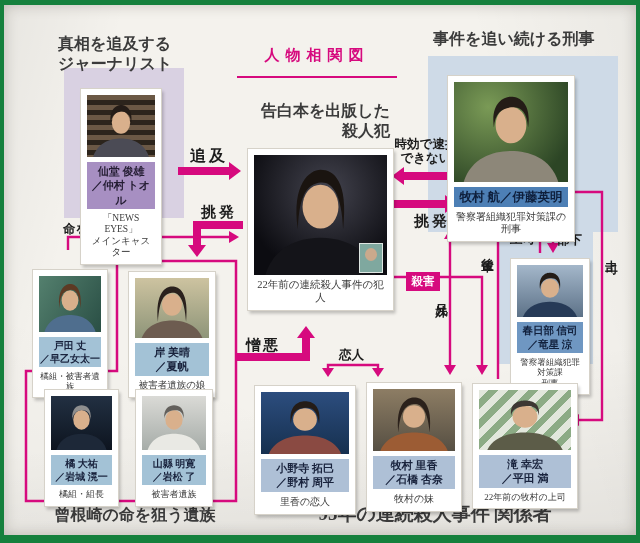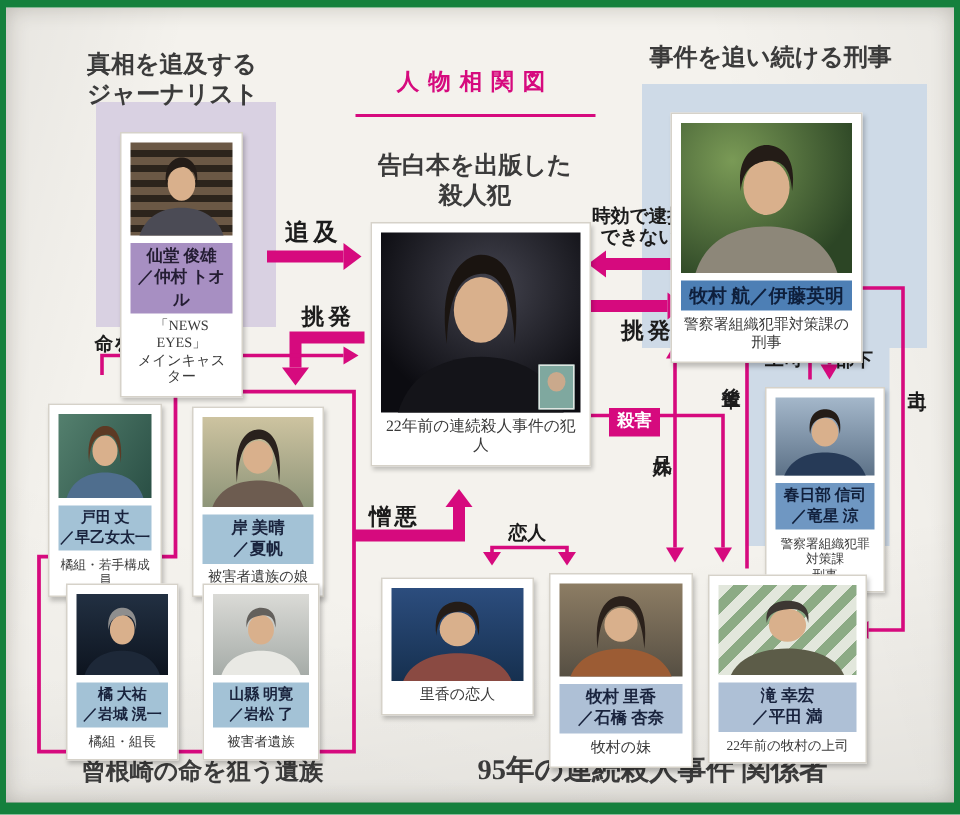--- a/index.html
+++ b/index.html
@@ -127,21 +127,21 @@
       <polygon points="322,368 334,368 328,377"></polygon>
       <polygon points="372,368 384,368 378,377"></polygon>
       <polygon points="579,414 579,426 569,420"></polygon>
     </g>
   </svg>
 
   <div class="heading" style="left:54px;top:29px;font-size:16px;">真相を追及する
 ジャーナリスト</div>
   <div class="heading pink" style="left:233px;top:41px;width:160px;text-align:center;font-size:15px;letter-spacing:6px;">人物相関図</div>
   <div class="underline" style="left:233px;top:71px;width:160px;height:2px;"></div>
-  <div class="heading" style="left:239px;top:96px;width:147px;text-align:center;font-size:16px;">告白本を出版した
+  <div class="heading" style="left:239px;top:96px;width:147px;text-align:right;font-size:16px;">告白本を出版した
 殺人犯</div>
   <div class="heading" style="left:429px;top:24px;font-size:16px;">事件を追い続ける刑事</div>
   <div class="heading" style="left:26px;top:500px;width:210px;text-align:center;font-size:16px;">曾根崎の命を狙う遺族</div>
   <div class="heading" style="left:288px;top:497px;width:286px;text-align:center;font-size:19px;">95年の連続殺人事件 関係者</div>
 
   <div class="rel" style="left:186px;top:142px;font-size:16px;letter-spacing:3px;">追及</div>
   <div class="rel" style="left:197px;top:199px;font-size:15px;letter-spacing:3px;">挑発</div>
   <div class="rel" style="left:59px;top:217px;font-size:12.5px;">命を狙う</div>
   <div class="rel" style="left:386px;top:132px;width:72px;text-align:center;font-size:12.5px;">時効で逮捕
 できない</div>
@@ -210,21 +210,21 @@
   <div class="card c-toda">
     <div class="photo ph-toda">
       <svg class="person" viewBox="0 0 100 78" preserveAspectRatio="none">
             <path class="body" d="M8,78 C14,56 34,50 50,50 C66,50 86,56 92,78 Z"></path>
             <ellipse class="face" cx="50" cy="28" rx="13.5" ry="15.5"></ellipse>
             <path class="hair" d="M33,40 C29,10 43,3 50,3 C59,3 70,10 67,40 C65,16 58,11 50,12 C41,13 34,17 33,40 Z"></path>
           </svg>
     </div>
     <div class="nb">戸田 丈
 ／早乙女太一</div>
-    <div class="cap">橘組・若手構成員</div>
+    <div class="cap">橘組・被害者遺族</div>
   </div>
 
   <div class="card c-kishi">
     <div class="photo ph-kishi">
       <svg class="person" viewBox="0 0 100 78" preserveAspectRatio="none">
             <path class="body" d="M8,78 C14,56 34,50 50,50 C66,50 86,56 92,78 Z"></path>
             <ellipse class="face" cx="50" cy="28" rx="13.5" ry="15.5"></ellipse>
             <path class="hair" d="M31,52 C27,10 42,2 50,2 C60,2 73,10 69,52 C67,18 58,10 50,11 C41,12 33,18 31,52 Z"></path>
           </svg>
     </div>
@@ -260,20 +260,22 @@
   </div>
 
   <div class="card c-onodera">
     <div class="photo ph-onodera">
       <svg class="person" viewBox="0 0 100 78" preserveAspectRatio="none">
             <path class="body" d="M8,78 C14,56 34,50 50,50 C66,50 86,56 92,78 Z"></path>
             <ellipse class="face" cx="50" cy="28" rx="13.5" ry="15.5"></ellipse>
             <path class="hair" d="M34,34 C31,8 43,3 50,3 C58,3 69,8 66,34 C64,15 58,11 50,12 C41,13 35,17 34,34 Z"></path>
           </svg>
     </div>
+    <div class="nb">小野寺 拓巳
+／野村 周平</div>
     <div class="cap">里香の恋人</div>
   </div>
 
   <div class="card c-rika">
     <div class="photo ph-rika">
       <svg class="person" viewBox="0 0 100 78" preserveAspectRatio="none">
             <path class="body" d="M8,78 C14,56 34,50 50,50 C66,50 86,56 92,78 Z"></path>
             <ellipse class="face" cx="50" cy="28" rx="13.5" ry="15.5"></ellipse>
             <path class="hair" d="M31,50 C27,10 42,2 50,2 C60,2 73,10 69,50 C67,18 58,10 50,11 C41,12 33,18 31,50 Z"></path>
           </svg>

